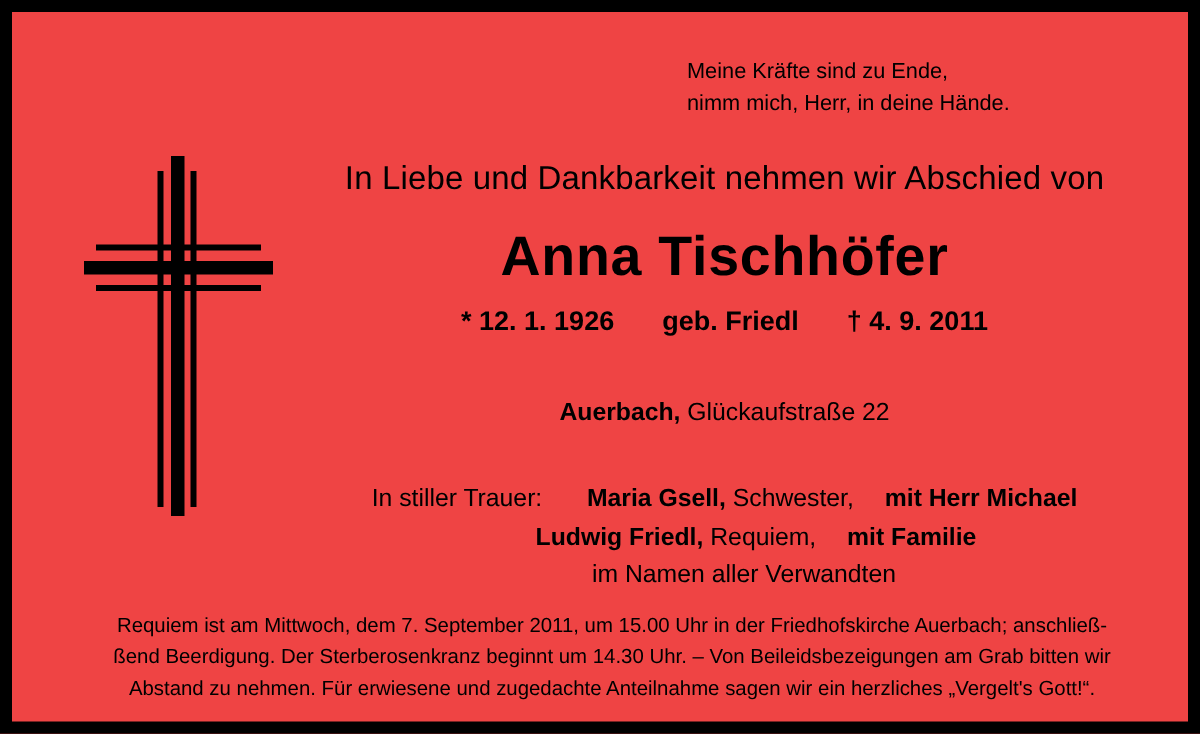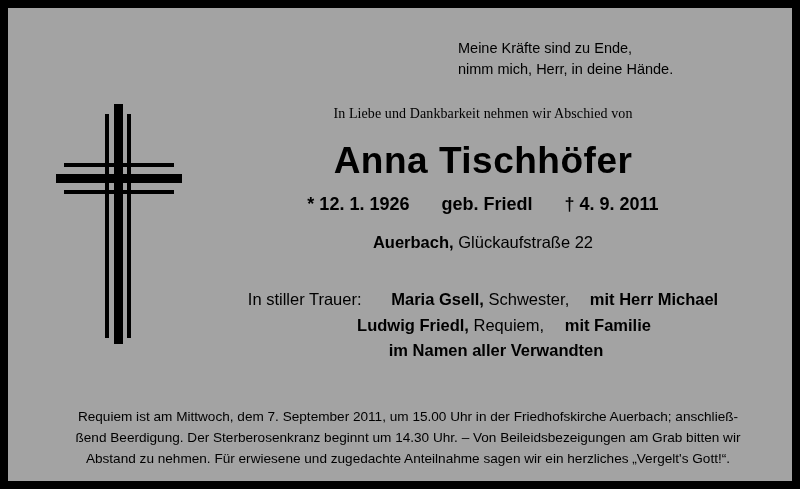--- a/index.html
+++ b/index.html
@@ -13,21 +13,21 @@
     font-family: "Liberation Sans", sans-serif;
     color: #000;
     overflow: hidden;
   }
   .notice {
     position: absolute;
     left: 8px;
     top: 8px;
     width: 784px;
     height: 473px;
-    background: #a3a3a3;
+    background: #ef4444;
     box-sizing: border-box;
   }
   
   .epitaph {
     position: absolute;
     left: 450px;
     top: 30px;
     width: 320px;
     font-size: 14.5px;
     line-height: 1.45;
@@ -56,51 +56,50 @@
 
   
   .main {
     position: absolute;
     left: 190px;
     top: 98px;
     width: 570px;
     text-align: center;
   }
   .lead {
-    font-size: 14px;
+    font-size: 22px;
     letter-spacing: .1px;
-    font-family: Liberation Serif, serif;
   }
   .name {
     font-size: 37px;
     font-weight: bold;
     letter-spacing: .5px;
     margin-top: 18px;
     white-space: nowrap;
   }
   .dates {
     font-size: 18px;
     font-weight: bold;
     margin-top: 12px;
   }
   .dates .sp { display: inline-block; width: 22px; }
   .place {
     font-size: 16.5px;
-    margin-top: 18px;
+    margin-top: 41px;
   }
   .place b { font-weight: bold; }
   .mourn {
     margin-top: 35px;
     font-size: 16.5px;
     line-height: 1.55;
   }
   .mourn .lbl { font-weight: normal; }
   .mourn b { font-weight: bold; margin-left: 16px; }
   .mourn .row2 { margin-left: 26px; }
-  .mourn .row3 { font-weight: bold; margin-left: 26px; }
+  .mourn .row3 { font-weight: normal; margin-left: 26px; }
 
   
   .footer {
     position: absolute;
     left: 56px;
     top: 398px;
     width: 688px;
     font-size: 13.6px;
     line-height: 1.56;
     text-align: center;

